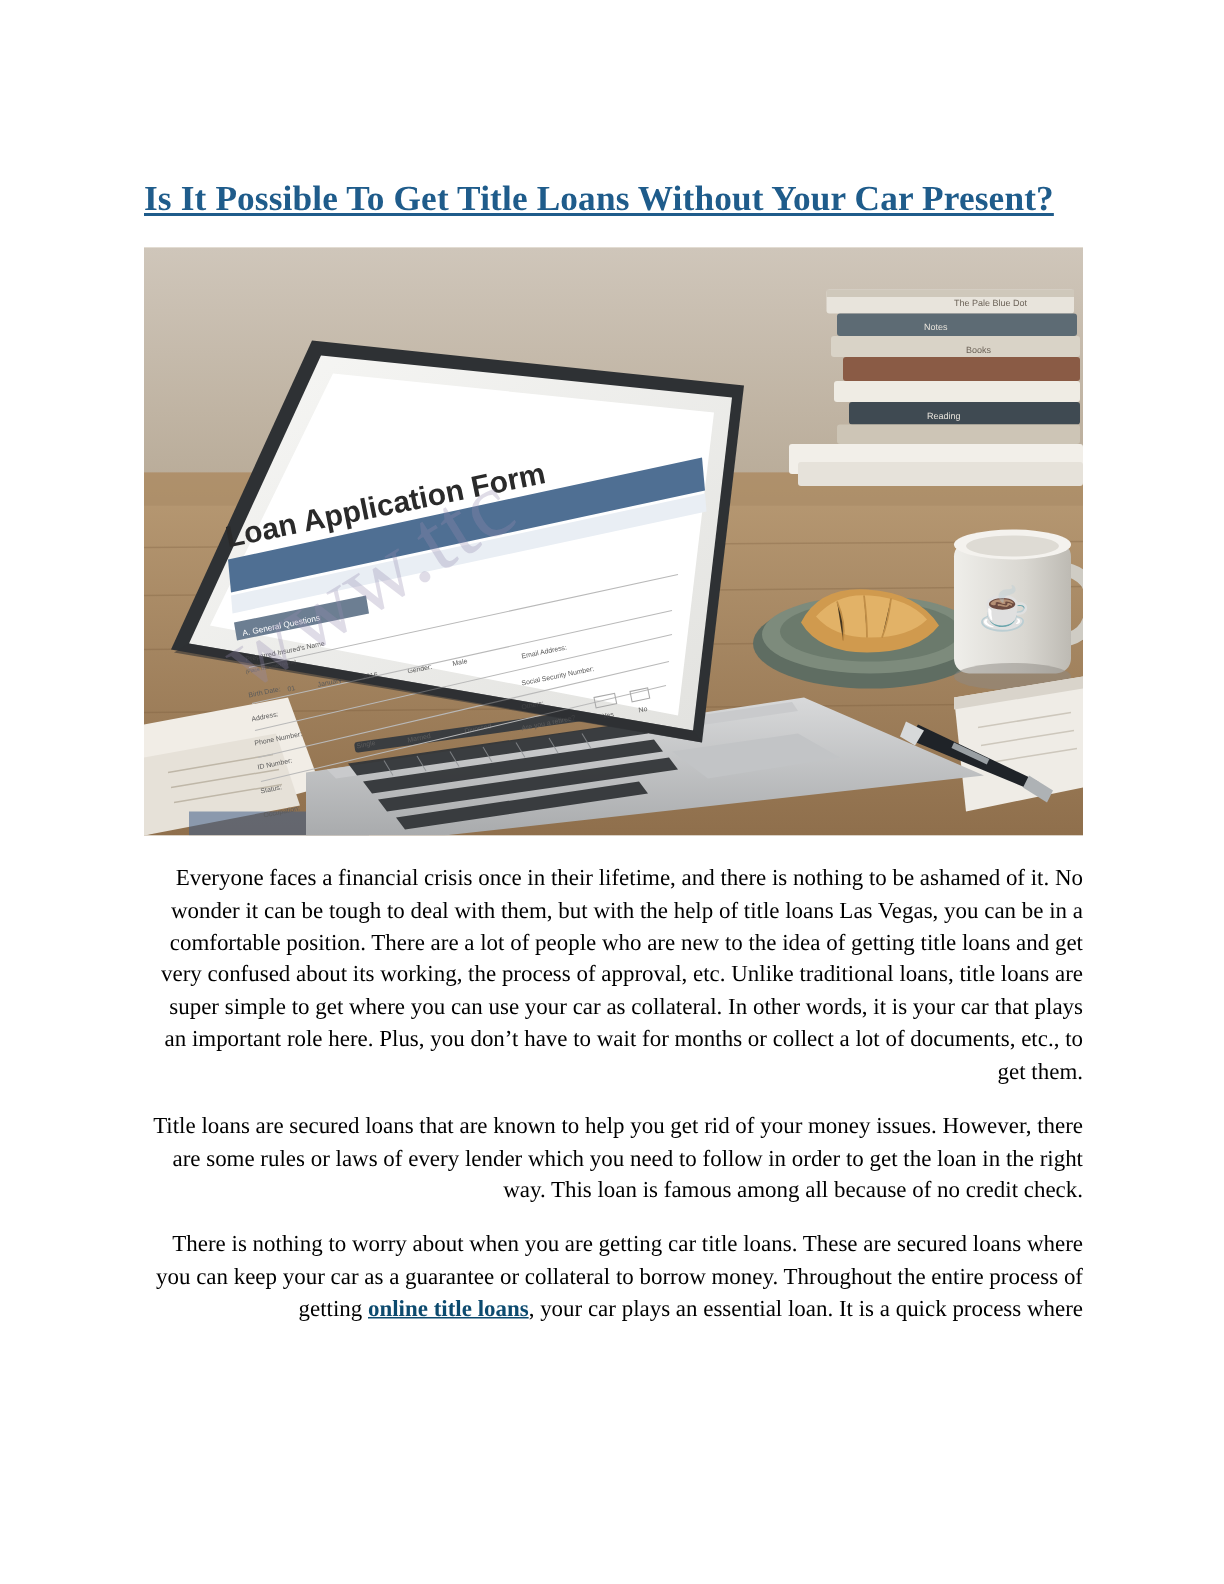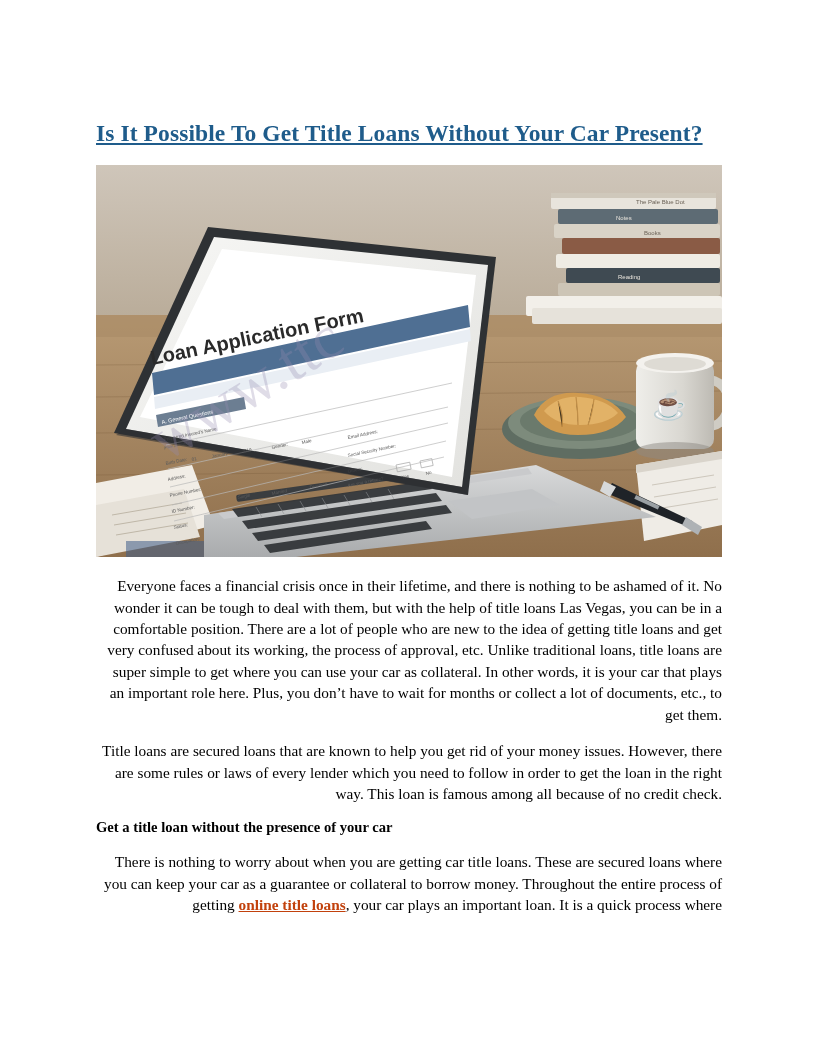--- a/index.html
+++ b/index.html
@@ -68,21 +68,21 @@
     margin: 0 0 15px 0;
     color: #000;
   }
   p.body-text:last-child { margin-bottom: 0; }
   .subhead {
     font-size: 14.6px;
     font-weight: bold;
     margin: 0 0 15px 0;
   }
   a.inline-link {
-    color: #c2410c;
+    color: #0c4a6e;
     font-weight: bold;
     text-decoration: underline;
   }
 </style>
 </head>
 <body>
 
 <div class="page">
   <div class="content">
 
@@ -280,18 +280,17 @@
           <polygon points="590,352 606,362 602,370 586,360" fill="#aeb2b5"></polygon>
           <rect x="540" y="330" width="26" height="4" transform="rotate(25 540 330)" fill="#9aa0a4"></rect>
         </g>
       </svg>
       <div class="watermark">www.ttc</div>
     </div>
 
     <p class="body-text">Everyone faces a financial crisis once in their lifetime, and there is nothing to be ashamed of it. No wonder it can be tough to deal with them, but with the help of title loans Las Vegas, you can be in a comfortable position. There are a lot of people who are new to the idea of getting title loans and get very confused about its working, the process of approval, etc. Unlike traditional loans, title loans are super simple to get where you can use your car as collateral. In other words, it is your car that plays an important role here. Plus, you don’t have to wait for months or collect a lot of documents, etc., to get them.</p>
     <p class="body-text">Title loans are secured loans that are known to help you get rid of your money issues. However, there are some rules or laws of every lender which you need to follow in order to get the loan in the right way. This loan is famous among all because of no credit check.</p>
 
-    <p class="subhead">Get a title loan without the presence of your car</p>
-
-    <p class="body-text"><span>There is nothing to worry about when you are getting car title loans. These are secured loans where you can keep your car as a guarantee or collateral to borrow money. Throughout the entire process of getting </span><a class="inline-link" href="#">online title loans</a><span>, your car plays an important loan. It is a quick process where</span></p>
+
+    <p class="body-text"><span>There is nothing to worry about when you are getting car title loans. These are secured loans where you can keep your car as a guarantee or collateral to borrow money. Throughout the entire process of getting </span><a class="inline-link" href="#">online title loans</a><span>, your car plays an essential loan. It is a quick process where</span></p>
 
   </div>
 </div>
 
 </body></html>

